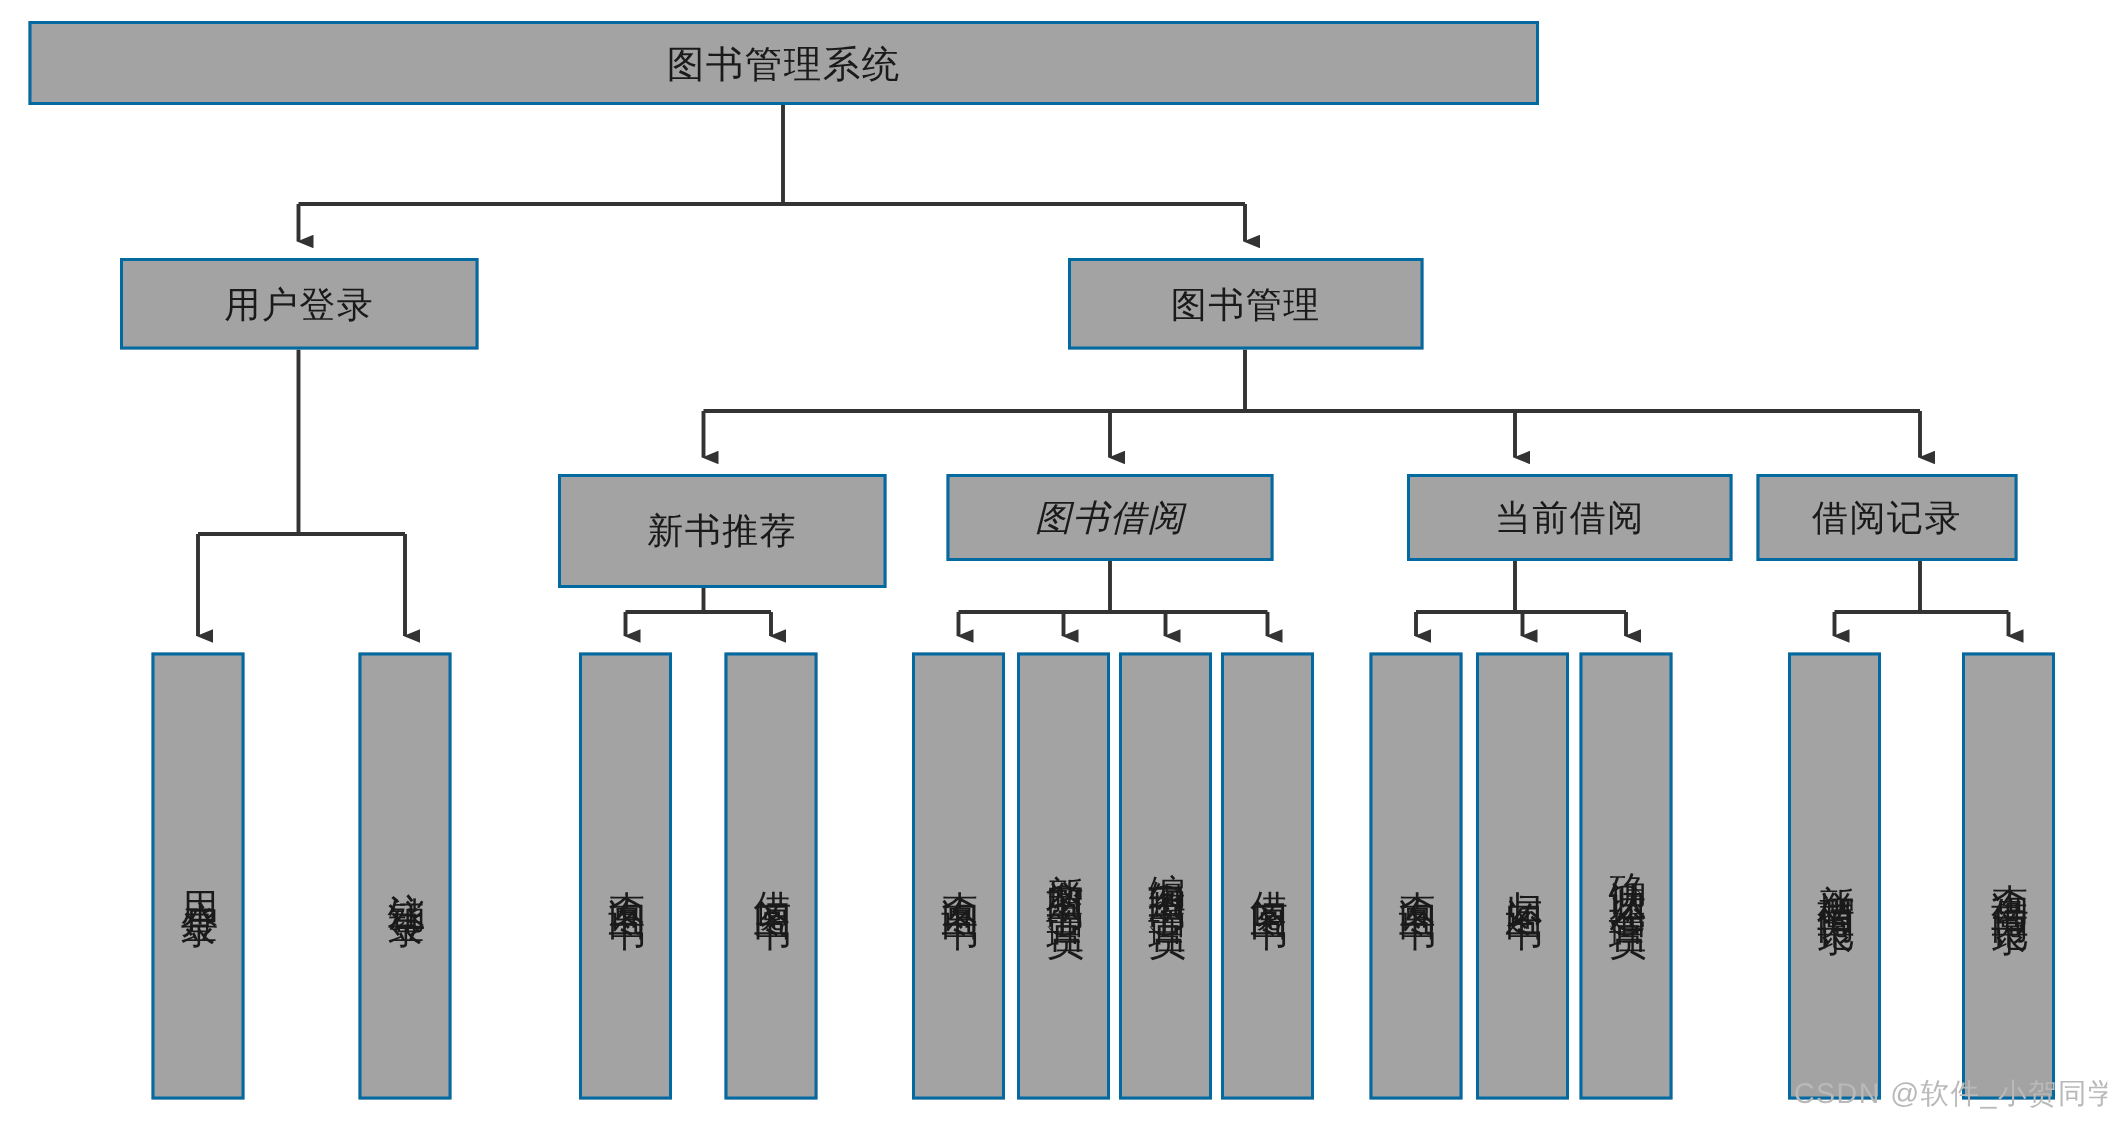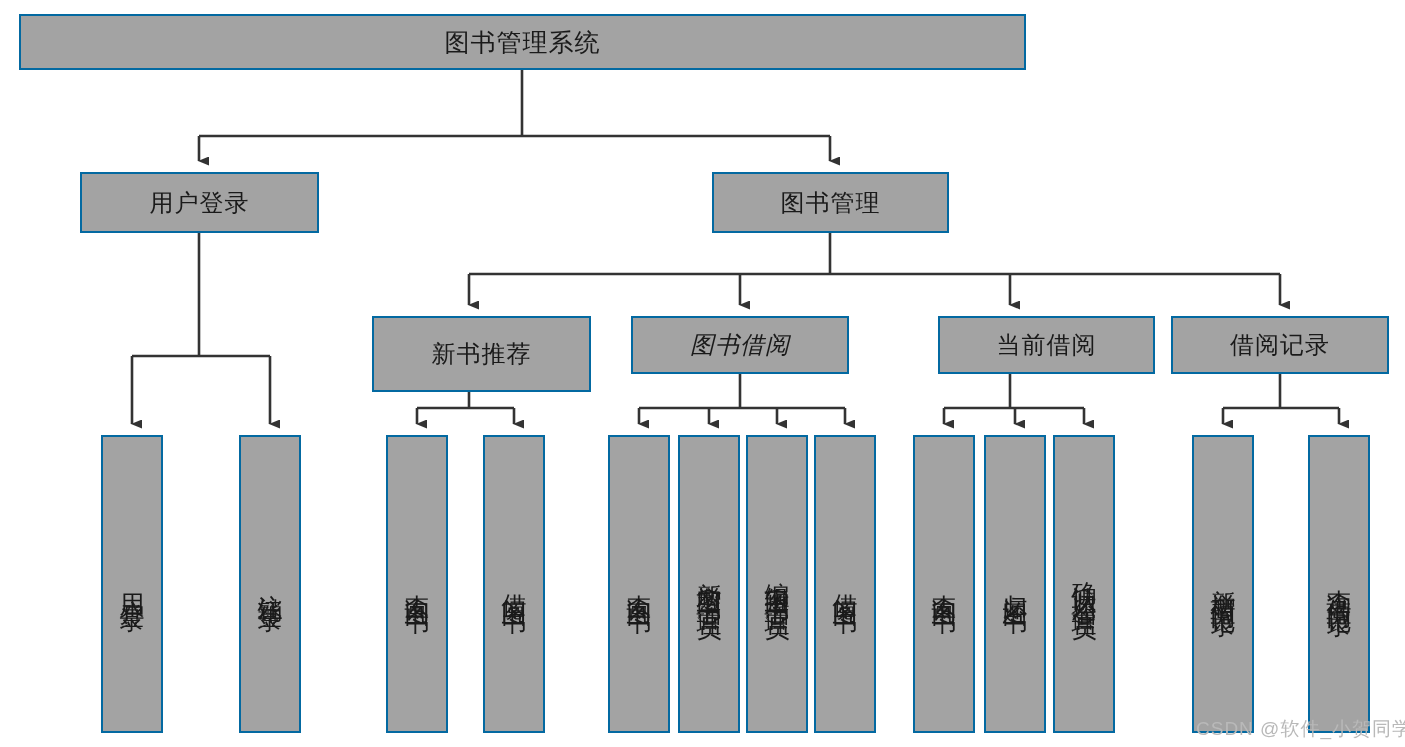--- a/index.html
+++ b/index.html
@@ -126,21 +126,21 @@
       </div>
       <div class="node horiz" style="left: 360px; top: 316px; width: 219px; height: 76px; margin-left: 12px;">
         <span class="">新书推荐</span>
       </div>
       <div class="node horiz" style="left: 631px; top: 316px; width: 218px; height: 58px; font-style: italic;">
         <span class="">图书借阅</span>
       </div>
       <div class="node horiz" style="left: 938px; top: 316px; width: 217px; height: 58px;">
         <span class="">当前借阅</span>
       </div>
-      <div class="node horiz" style="left: 1171px; top: 316px; width: 218px; height: 58px;">
+      <div class="node horiz" style="left: 1171px; top: 316px; width: 174px; height: 58px;">
         <span class="">借阅记录</span>
       </div>
       <div class="node vert" style="left: 101px; top: 435px; width: 62px; height: 298px;">
         <span class="vlabel">用户登录</span>
       </div>
       <div class="node vert" style="left: 239px; top: 435px; width: 62px; height: 298px;">
         <span class="vlabel">注销登录</span>
       </div>
       <div class="node vert" style="left: 386px; top: 435px; width: 62px; height: 298px;">
         <span class="vlabel">查询图书</span>

